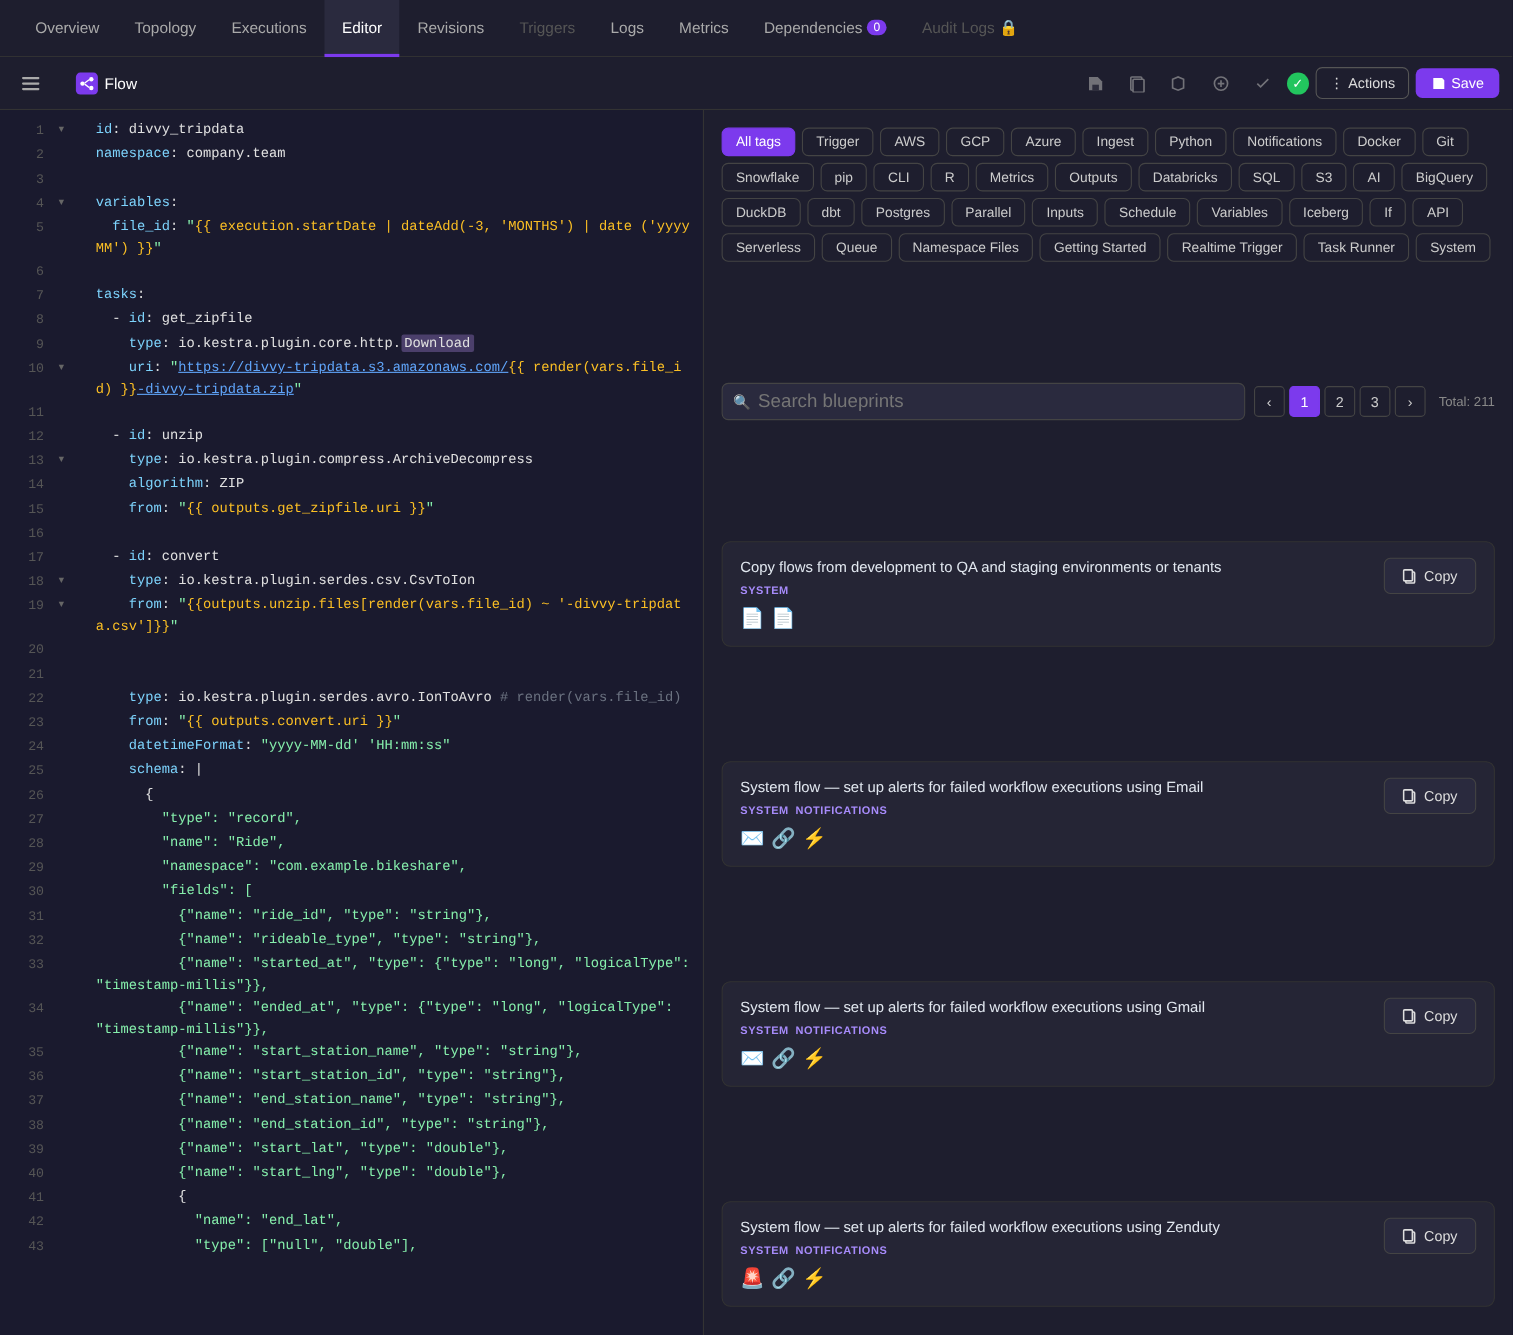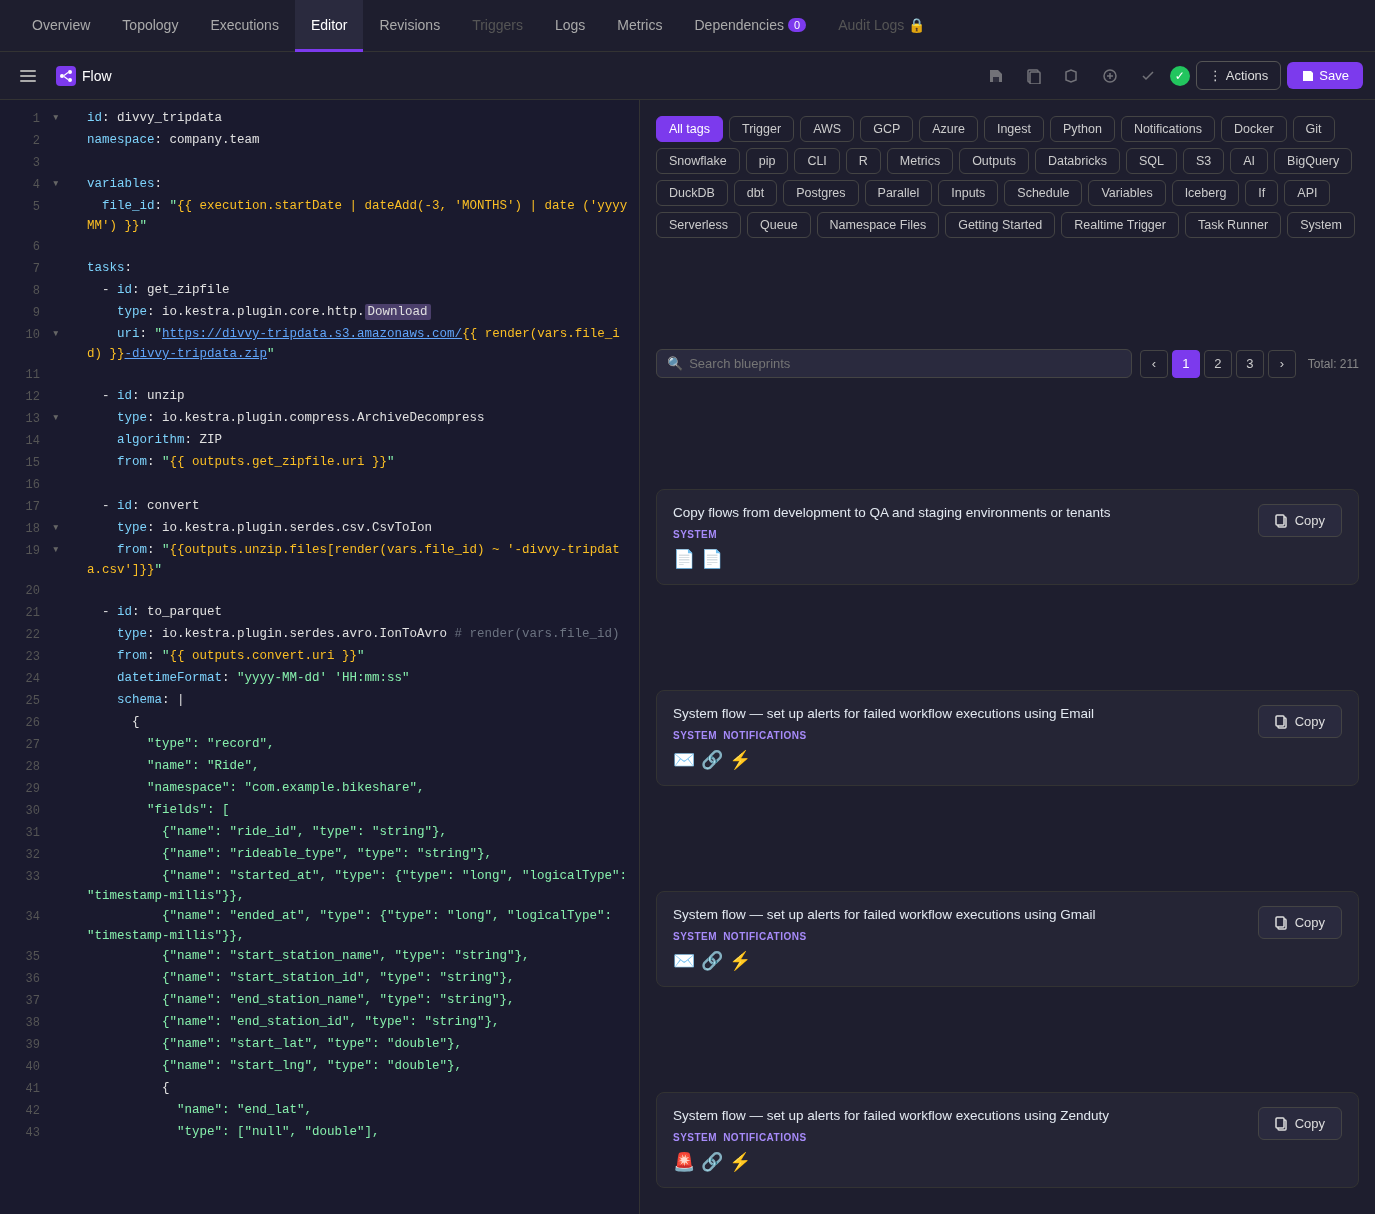--- a/index.html
+++ b/index.html
@@ -12,21 +12,21 @@
     .nav-tab {
       padding: 0 16px; height: 52px; display: flex; align-items: center; color: #aaa; font-size: 14px; cursor: pointer; border-bottom: 3px solid transparent; white-space: nowrap;
     }
     .nav-tab.active { color: #fff; background: #2a2a3e; border-bottom: 3px solid #7c3aed; font-weight: 500; }
     .nav-badge { background: #7c3aed; color: #fff; border-radius: 10px; font-size: 11px; padding: 1px 6px; margin-left: 4px; }
 
     
     .toolbar {
       display: flex; align-items: center; background: #1e1e2e; border-bottom: 1px solid #333; padding: 0 12px; height: 48px; flex-shrink: 0; gap: 8px;
     }
-    .toolbar-left { display: flex; align-items: center; gap: 12px; }
+    .toolbar-left { display: flex; align-items: center; gap: 25px; }
     .toolbar-right { margin-left: auto; display: flex; align-items: center; gap: 6px; }
     .flow-label { display: flex; align-items: center; gap: 6px; font-size: 14px; font-weight: 500; color: #fff; }
     .flow-icon { width: 20px; height: 20px; background: #7c3aed; border-radius: 4px; display: flex; align-items: center; justify-content: center; font-size: 10px; }
     .toolbar-icon-btn { width: 32px; height: 32px; display: flex; align-items: center; justify-content: center; color: #aaa; cursor: pointer; border-radius: 4px; }
     .actions-btn { display: flex; align-items: center; gap: 4px; padding: 6px 12px; border-radius: 6px; border: 1px solid #555; color: #ddd; cursor: pointer; font-size: 13px; background: transparent; }
     .save-btn { display: flex; align-items: center; gap: 4px; padding: 6px 14px; border-radius: 6px; background: #7c3aed; color: #fff; cursor: pointer; font-size: 13px; font-weight: 500; border: none; }
     .green-circle { width: 20px; height: 20px; background: #22c55e; border-radius: 50%; display: flex; align-items: center; justify-content: center; font-size: 12px; color: #fff; }
 
     
     .main-content { display: flex; flex: 1; overflow: hidden; }
@@ -51,21 +51,21 @@
     
     .tag-filter-grid { display: flex; flex-wrap: wrap; gap: 6px; margin-bottom: 16px; }
     .tag-btn {
       padding: 5px 12px; border-radius: 6px; font-size: 12.5px; cursor: pointer; border: 1px solid #444; background: transparent; color: #ccc; font-weight: 500; white-space: nowrap;
     }
     .tag-btn.active { background: #7c3aed; color: #fff; border-color: #7c3aed; }
 
     
     .search-row { display: flex; align-items: center; gap: 8px; margin-bottom: 16px; }
     .search-box { flex: 1; display: flex; align-items: center; background: #2a2a3e; border: 1px solid #444; border-radius: 6px; padding: 6px 10px; gap: 6px; }
-    .search-input { background: transparent; border: none; outline: none; color: #86efac; font-size: 13px; width: 100%; }
+    .search-input { background: transparent; border: none; outline: none; color: #86efac; font-size: 17px; width: 100%; }
     .search-icon { color: #888; font-size: 13px; }
     .pagination { display: flex; align-items: center; gap: 4px; }
     .page-btn { width: 28px; height: 28px; display: flex; align-items: center; justify-content: center; border-radius: 4px; border: 1px solid #444; color: #ccc; cursor: pointer; font-size: 13px; background: transparent; }
     .page-btn.active { background: #7c3aed; color: #fff; border-color: #7c3aed; }
     .total-label { font-size: 12px; color: #888; white-space: nowrap; margin-left: 4px; }
 
     
     .blueprint-card { background: #252535; border: 1px solid #333; border-radius: 8px; padding: 14px 16px; margin-bottom: 10px; display: flex; align-items: flex-start; gap: 12px; }
     .card-content { flex: 1; }
     .card-title { font-size: 13.5px; color: #e2e8f0; font-weight: 500; margin-bottom: 6px; line-height: 1.4; }
@@ -285,21 +285,20 @@
 
       <div class="code-line">
         <span class="line-num">20</span>
         <span class="line-toggle">&nbsp;</span>
         <span class="code-content">&nbsp;</span>
       </div>
 
       <div class="code-line">
         <span class="line-num">21</span>
         <span class="line-toggle">&nbsp;</span>
-        <span class="code-content">  - <span class="c-key">id</span>: to_parquet</span>
       </div>
 
       <div class="code-line">
         <span class="line-num">22</span>
         <span class="line-toggle">&nbsp;</span>
         <span class="code-content">    <span class="c-key">type</span>: io.kestra.plugin.serdes.avro.IonToAvro <span class="c-comment"># render(vars.file_id)</span></span>
       </div>
 
       <div class="code-line">
         <span class="line-num">23</span>

